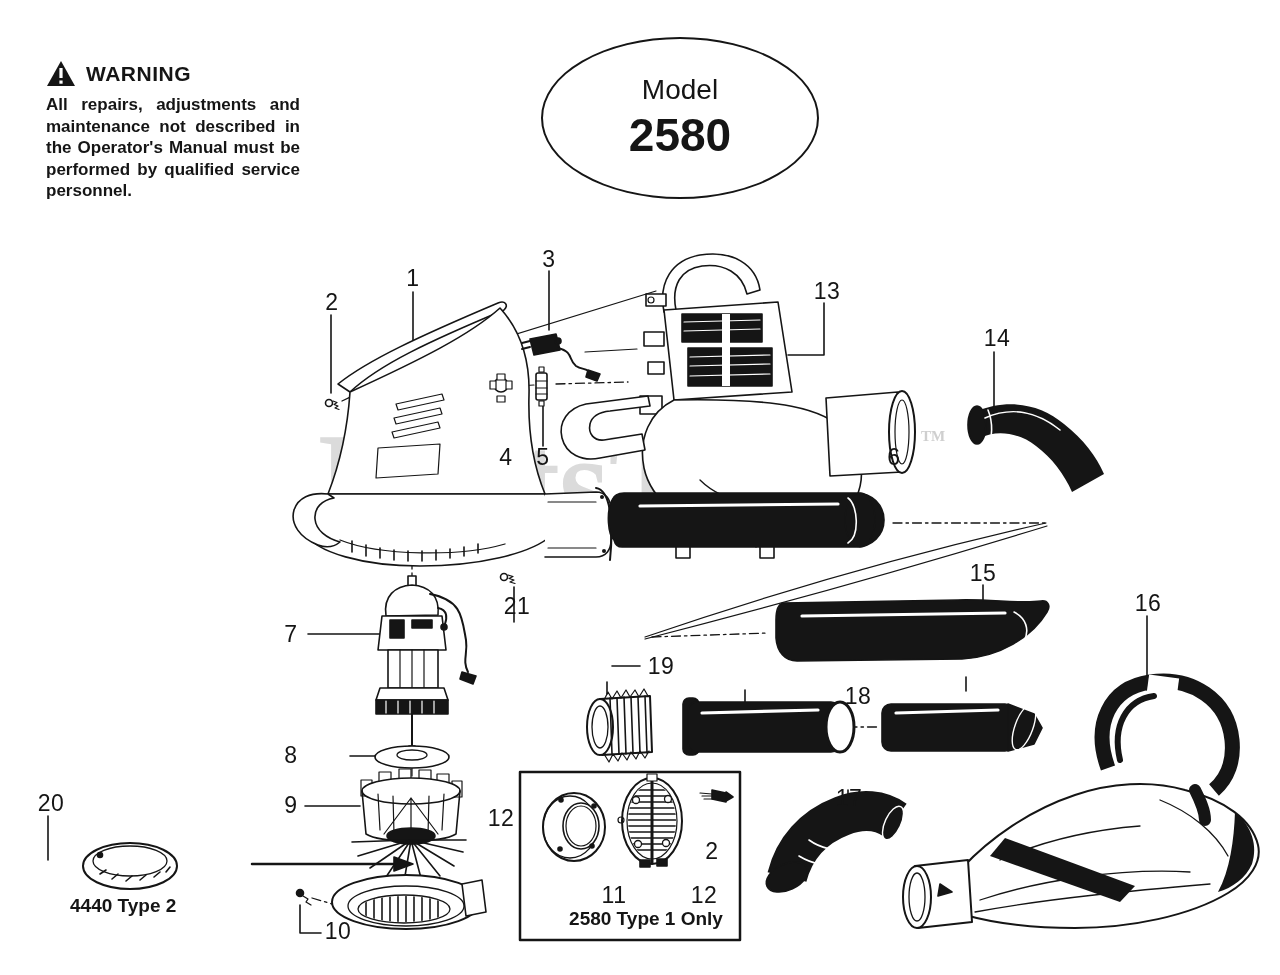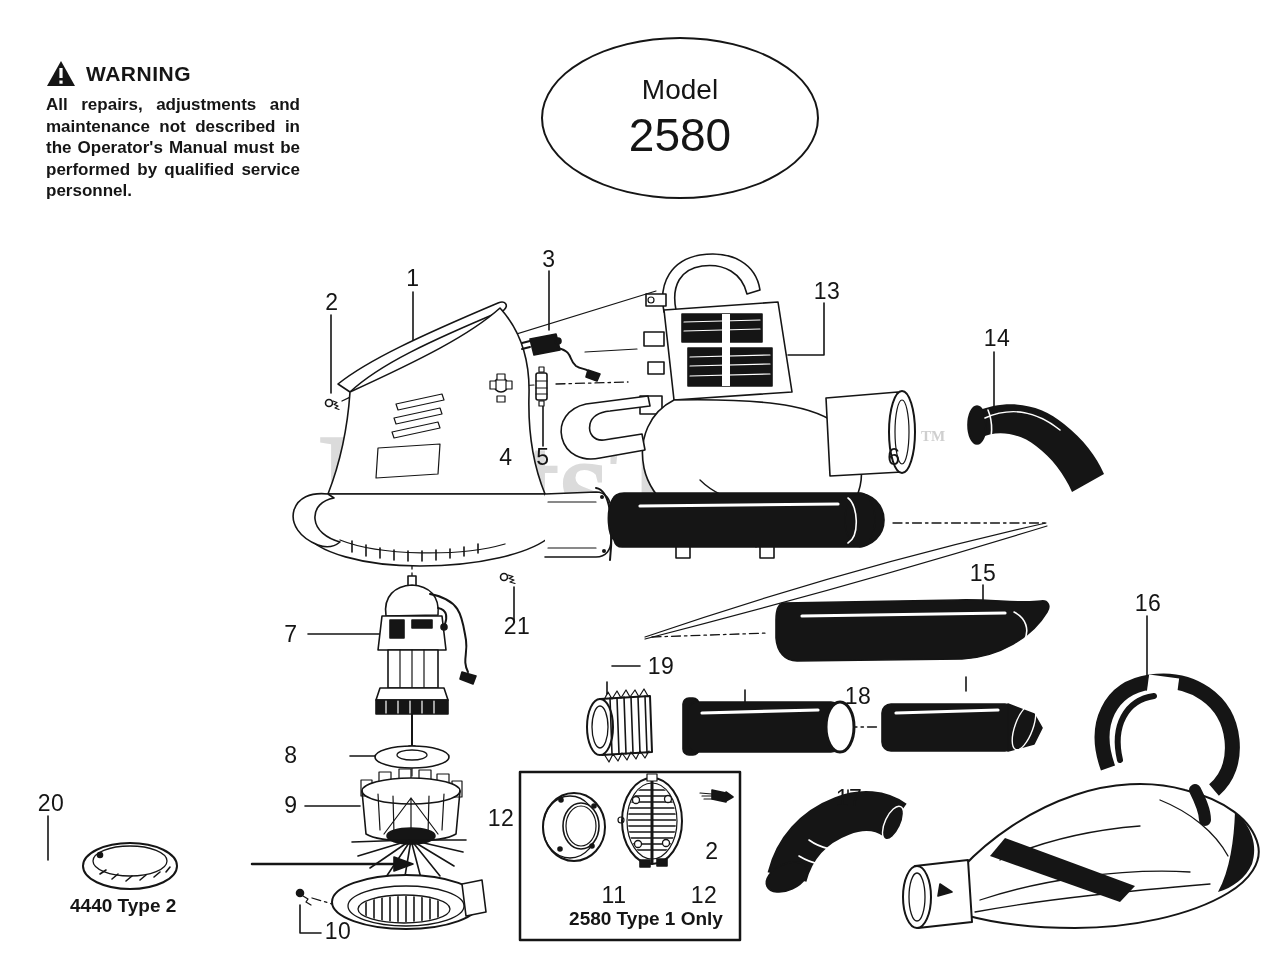--- a/index.html
+++ b/index.html
@@ -34,21 +34,21 @@
   
   .warn{position:absolute;left:46px;top:60px;width:254px;z-index:2;}
   .warn-head{display:flex;align-items:center;gap:10px;}
   .warn-title{font-weight:700;font-size:21px;letter-spacing:.5px;}
   .warn-body{margin-top:7px;font-weight:700;font-size:17px;line-height:21.5px;
              text-align:justify;text-align-last:left;}
   .badge{position:absolute;left:541px;top:37px;width:274px;height:158px;z-index:2;
          border:2.5px solid var(--ink,#151515);border-radius:50%;
          display:flex;flex-direction:column;align-items:center;justify-content:center;background:transparent;}
   .badge-label{font-size:28px;}
-  .badge-num{font-size:46px;font-weight:400;margin-top:2px;}
+  .badge-num{font-size:46px;font-weight:700;margin-top:2px;}
   .cap{position:absolute;z-index:2;font-weight:700;font-size:19px;white-space:nowrap;}
   .cap-box{left:522px;top:908px;width:216px;text-align:center;margin-left:16px;}
   .cap-t2{left:70px;top:895px;}
   .co{position:absolute;z-index:3;font-size:23px;transform:translate(-50%,-50%);
       letter-spacing:.5px;white-space:nowrap;}
 </style>
 </head>
 <body>
 
 <div class="page" style="--ink: #151515; --watermark: #dbdbdb; --background: #ffffff;">
@@ -465,18 +465,18 @@
   <div class="co" style="left:338px;top:931px">10</div>
   <div class="co" style="left:501px;top:818px">12</div>
   <div class="co" style="left:827px;top:291px">13</div>
   <div class="co" style="left:997px;top:338px">14</div>
   <div class="co" style="left:983px;top:573px">15</div>
   <div class="co" style="left:1148px;top:603px">16</div>
   <div class="co" style="left:849px;top:798px">17</div>
   <div class="co" style="left:858px;top:696px">18</div>
   <div class="co" style="left:661px;top:666px">19</div>
   <div class="co" style="left:51px;top:803px">20</div>
-  <div class="co" style="left:517px;top:626px">21</div>
+  <div class="co" style="left:517px;top:606px">21</div>
   <div class="co" style="left:614px;top:895px">11</div>
   <div class="co" style="left:704px;top:895px">12</div>
   <div class="co" style="left:712px;top:851px">2</div>
 
 </div>
 
 </body></html>

